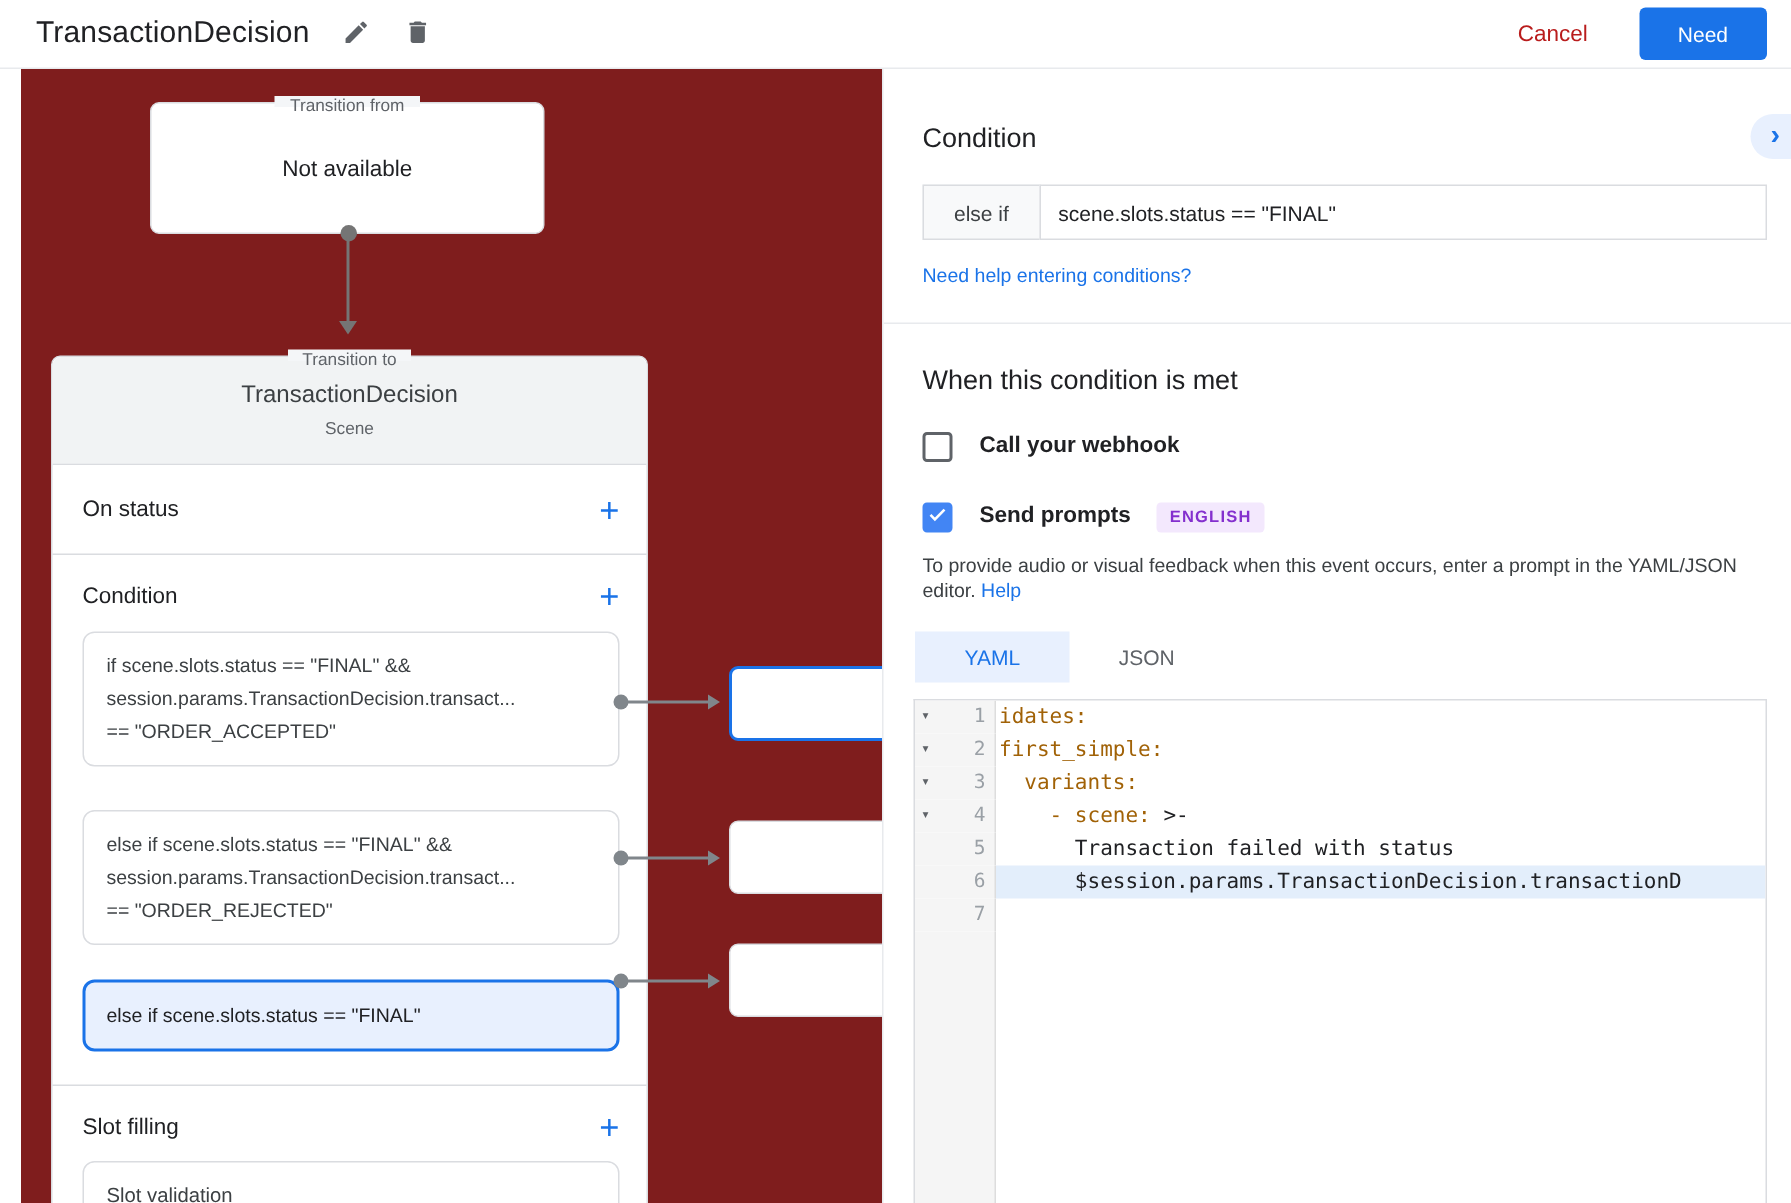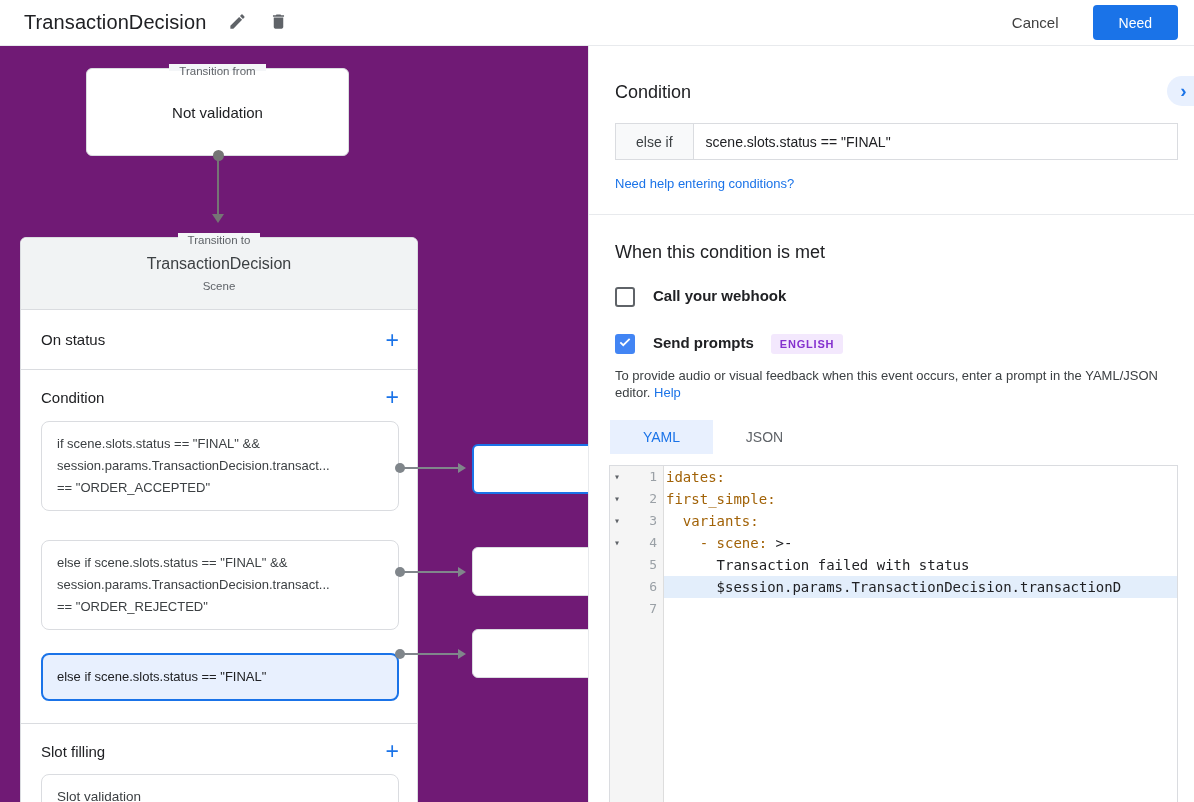--- a/index.html
+++ b/index.html
@@ -9,29 +9,29 @@
 
   
   .topbar { position:absolute; top:0; left:0; right:0; height:46px; background:#fff;
             border-bottom:1px solid #e8eaed; display:flex; align-items:center;
             padding:0 16px 0 24px; z-index:6; }
   .topbar-title { font-size:20px; color:#202124; letter-spacing:.1px; }
   .icon-btn { background:none; border:none; cursor:pointer; margin-left:22px;
               display:flex; align-items:center; }
   .icon-btn svg { width:19px; height:19px; fill:#5f6368; }
   .topbar-spacer { flex:1; }
-  .btn-text { background:none; border:none; color:#404040; font-size:15px; font-weight:500;
+  .btn-text { background:none; border:none; color:#b91c1c; font-size:15px; font-weight:500;
               font-family:inherit; margin-right:34px; cursor:pointer; }
   .btn-primary { background:#1a73e8; color:#fff; border:none; border-radius:4px;
                  height:35px; padding:0 26px; font-size:14px; font-weight:500;
                  font-family:inherit; cursor:pointer; }
 
   
-  .canvas { position:absolute; left:0; top:46px; width:588px; height:756px;
-            background:#701a75; overflow:hidden; }
+  .canvas { position:absolute; left:14px; top:46px; width:588px; height:756px;
+            background:#7f1d1d; overflow:hidden; }
 
   .from-box { position:absolute; left:86px; top:22px; width:263px; height:88px;
               background:#fff; border:1px solid #dadce0; border-radius:6px; }
   .legend-wrap { position:absolute; top:-8px; left:0; right:0; text-align:center; }
   .legend { display:inline-block; font-size:11.5px; color:#5f6368; padding:0 10px;
             line-height:15px; }
   .legend-on-white { background:linear-gradient(180deg,#f4f6f8 0 50%,#ffffff 50% 100%); }
   .legend-on-gray  { background:linear-gradient(180deg,#f4f6f8 0 50%,#f1f3f4 50% 100%); }
   .from-value { display:flex; align-items:center; justify-content:center; height:100%;
                 font-size:15px; color:#202124; }
@@ -159,21 +159,21 @@
     <button class="btn-text">Cancel</button>
     <button class="btn-primary">Need</button>
   </div>
 
   <div class="canvas">
 
     <div class="from-box">
       <div class="legend-wrap">
         <span class="legend legend-on-white">Transition from</span>
       </div>
-      <div class="from-value">Not validation</div>
+      <div class="from-value">Not available</div>
     </div>
 
     <div class="v-dot"></div>
     <div class="v-line"></div>
     <div class="v-arrow"></div>
 
     <div class="to-box">
       <div class="legend-wrap">
         <span class="legend legend-on-gray">Transition to</span>
       </div>

